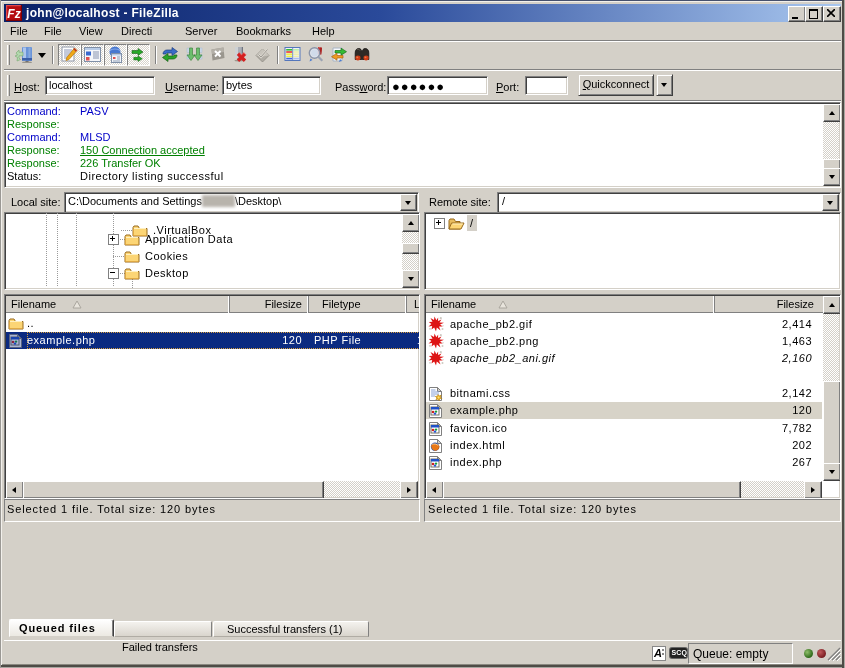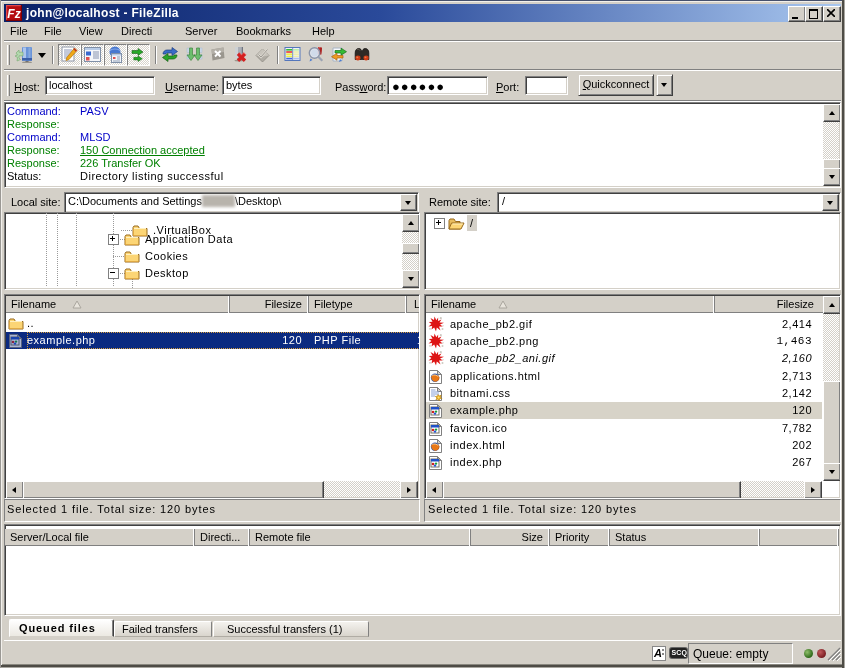--- a/index.html
+++ b/index.html
@@ -323,21 +323,21 @@
     <span style="position:absolute;left:42px;top:0;background:#d4d0c8;padding:0 3px;height:16px;">/</span>
   </div>
 </div>
 
 <div class="abs sunken white" style="left:4px;top:294px;width:414px;height:203px;" id="llist">
   <div class="abs" style="left:1px;top:1px;width:414px;height:17px;">
     <div class="hdrcell" style="left:0;width:223px;"><span style="margin-left:5px;">Filename</span><svg style="position:absolute;left:66px;top:4px;" width="10" height="9" viewBox="0 0 10 9">
             <path d="M5 1 L9 8 L1 8 Z" fill="#e8e4dc" stroke="#aaa69e" stroke-width="1"></path>
           </svg></div>
     <div class="hdrcell" style="left:224px;width:78px;text-align:right;"><span style="margin-right:6px;">Filesize</span></div>
-    <div class="hdrcell" style="left:303px;width:97px;"><span style="margin-left:5px;">Filetype</span></div>
+    <div class="hdrcell" style="left:303px;width:97px;"><span style="margin-left:13px;">Filetype</span></div>
     <div class="hdrcell" style="left:401px;width:40px;"><span style="margin-left:7px;">L</span></div>
   </div>
   <div class="row" style="left:1px;top:20px;width:414px;">
     <svg class="abs" style="left:2px;top:1px;" width="16" height="15" viewBox="0 0 16 15">
           <use href="#folder"></use>
         </svg>
     <span style="position:absolute;left:21px;">..</span>
   </div>
   <div class="row" style="left:1px;top:37px;width:414px;background:#0b2a80;color:#fff;">
     <div style="position:absolute;left:21px;top:0;right:0;bottom:0;border:1px dotted #d89e3c;"></div>
@@ -374,35 +374,28 @@
           <use href="#splat"></use>
         </svg>
     <span style="position:absolute;left:24px;">apache_pb2.gif</span>
     <span style="position:absolute;left:290px;width:96px;text-align:right;">2,414</span>
   </div>
   <div class="row" style="left:1px;top:38px;width:396px;">
     <svg class="abs" style="left:2px;top:0px;" width="16" height="16" viewBox="0 0 16 16">
           <use href="#splat"></use>
         </svg>
     <span style="position:absolute;left:24px;">apache_pb2.png</span>
-    <span style="position:absolute;left:290px;width:96px;text-align:right;font-family:Liberation Mono, monospace;">1,463</span>
+    <span style="position:absolute;left:290px;width:96px;text-align:right;">1,463</span>
   </div>
   <div class="row" style="left:1px;top:55px;width:396px;font-style:italic;">
     <svg class="abs" style="left:2px;top:0px;" width="16" height="16" viewBox="0 0 16 16">
           <use href="#splat"></use>
         </svg>
     <span style="position:absolute;left:24px;">apache_pb2_ani.gif</span>
     <span style="position:absolute;left:290px;width:96px;text-align:right;">2,160</span>
-  </div>
-  <div class="row" style="left:1px;top:73px;width:396px;">
-    <svg class="abs" style="left:2px;top:1px;" width="15" height="15" viewBox="0 0 15 15">
-          <use href="#ffdoc"></use>
-        </svg>
-    <span style="position:absolute;left:24px;">applications.html</span>
-    <span style="position:absolute;left:290px;width:96px;text-align:right;">2,713</span>
   </div>
   <div class="row" style="left:1px;top:90px;width:396px;">
     <svg class="abs" style="left:2px;top:1px;" width="15" height="15" viewBox="0 0 15 15">
           <use href="#cssdoc"></use>
         </svg>
     <span style="position:absolute;left:24px;">bitnami.css</span>
     <span style="position:absolute;left:290px;width:96px;text-align:right;">2,142</span>
   </div>
   <div class="row" style="left:1px;top:107px;width:396px;background:#d7d3c8;">
     <svg class="abs" style="left:2px;top:1px;" width="15" height="15" viewBox="0 0 15 15">
@@ -454,36 +447,27 @@
   </div>
 </div>
 
 <div class="abs" style="left:4px;top:499px;width:414px;height:21px;border:1px solid;border-color:#808080 #fff #fff #808080;">
       <div style="position:absolute;left:2px;top:3px;letter-spacing:0.9px;">Selected 1 file. Total size: 120 bytes</div>
     </div>
 <div class="abs" style="left:424px;top:499px;width:415px;height:21px;border:1px solid;border-color:#808080 #fff #fff #808080;">
       <div style="position:absolute;left:3px;top:3px;letter-spacing:0.9px;">Selected 1 file. Total size: 120 bytes</div>
     </div>
 
-<div class="abs sunken white" style="left:4px;top:524px;width:835px;height:90px;" id="queue">
-  <div class="hdrcell" style="left:0;top:4px;width:189px;"><span style="margin-left:5px;">Server/Local file</span></div>
-  <div class="hdrcell" style="left:190px;top:4px;width:54px;"><span style="margin-left:5px;">Directi...</span></div>
-  <div class="hdrcell" style="left:245px;top:4px;width:220px;"><span style="margin-left:5px;">Remote file</span></div>
-  <div class="hdrcell" style="left:466px;top:4px;width:78px;text-align:right;"><span style="margin-right:6px;">Size</span></div>
-  <div class="hdrcell" style="left:545px;top:4px;width:59px;"><span style="margin-left:5px;">Priority</span></div>
-  <div class="hdrcell" style="left:605px;top:4px;width:149px;"><span style="margin-left:5px;">Status</span></div>
-  <div class="hdrcell" style="left:755px;top:4px;width:78px;"></div>
-</div>
 
 <div class="abs" id="tabs" style="left:4px;top:619px;width:837px;height:19px;">
   <div class="abs" style="left:5px;top:0;width:103px;height:16px;background:linear-gradient(#fff,#ece9e2);border:1px solid;border-color:#fff #404040 #d4d0c8 #fff;border-radius:2px 2px 0 0;box-shadow:inset -1px 0 0 #808080;">
     <div style="position:absolute;left:9px;top:2px;font-weight:bold;letter-spacing:0.9px;">Queued files</div>
   </div>
   <div class="abs" style="left:110px;top:2px;width:96px;height:14px;background:linear-gradient(#f4f2ee,#d9d5cd);border:1px solid;border-color:#fff #808080 #b0aca4 #fff;border-radius:2px 2px 0 0;">
-    <div style="position:absolute;left:7px;top:1px;">Failed transfers</div>
+    <div style="position:absolute;left:7px;top:19px;">Failed transfers</div>
   </div>
   <div class="abs" style="left:209px;top:2px;width:154px;height:14px;background:linear-gradient(#f4f2ee,#d9d5cd);border:1px solid;border-color:#fff #808080 #b0aca4 #fff;border-radius:2px 2px 0 0;">
     <div style="position:absolute;left:13px;top:1px;">Successful transfers (1)</div>
   </div>
 </div>
 
 <div class="abs" id="statusbar" style="left:4px;top:640px;width:837px;height:24px;border-top:1px solid #fff;">
   <div class="abs" id="sb-ascii" style="left:648px;top:5px;width:12px;height:13px;background:#fff;border:1px solid #888;">
     <div style="position:absolute;left:1px;top:0px;font-weight:bold;font-size:11px;font-style:italic;">A</div>
     <div style="position:absolute;right:1px;top:2px;width:2px;height:2px;background:#888;"></div>

